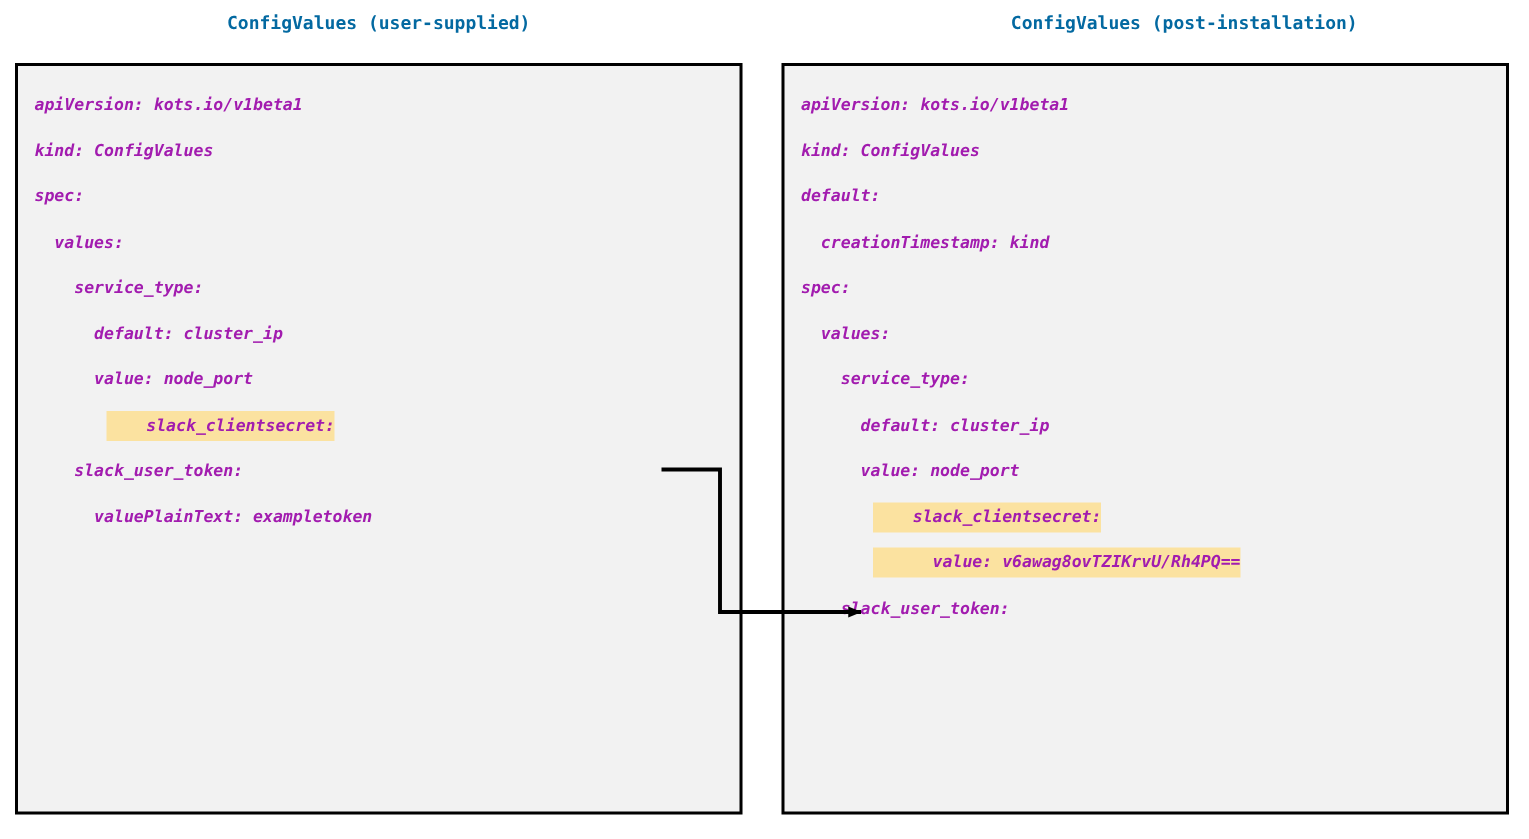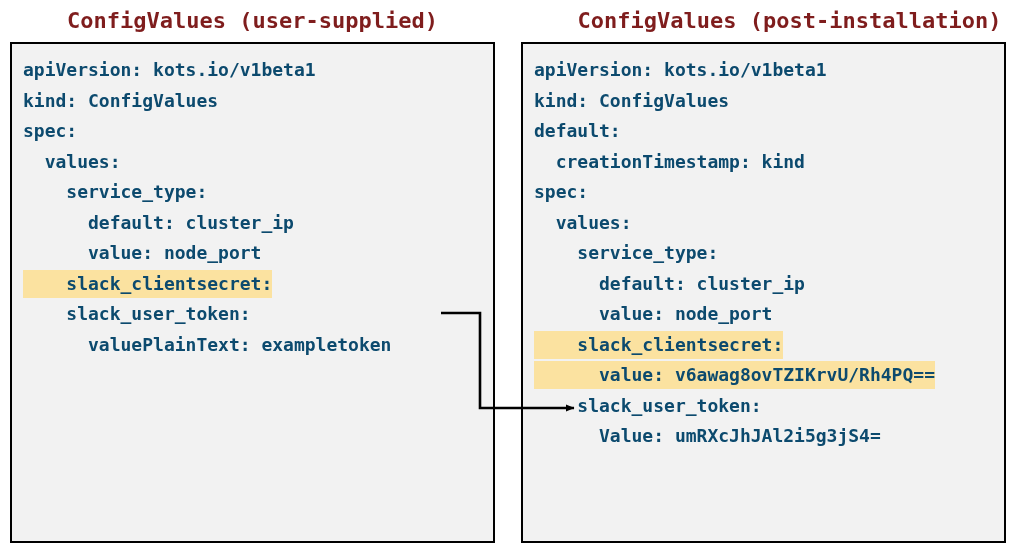--- a/index.html
+++ b/index.html
@@ -12,23 +12,23 @@
     height: 559px;
     position: relative;
     overflow: hidden;
     font-family: "DejaVu Sans Mono", "Liberation Mono", monospace;
   }
 
   .panel-title {
     position: absolute;
     top: 8px;
     font-family: "DejaVu Sans Mono", "Liberation Mono", monospace;
-    font-size: 22px;
+    font-size: 12px;
     font-weight: bold;
-    color: #7f1d1d;
+    color: #0369a1;
     letter-spacing: 0px;
     white-space: nowrap;
     text-align: center;
   }
   #title-left  { left: 10px;  width: 485px; }
   #title-right { left: 547px; width: 485px; }
 
   .panel {
     position: absolute;
     top: 42px;
@@ -45,32 +45,34 @@
     position: absolute;
     top: 11px;
     left: 11px;
     right: 4px;
   }
 
   .code-line {
     height: 30.5px;
     line-height: 30.5px;
     font-family: "DejaVu Sans Mono", "Liberation Mono", monospace;
-    font-size: 18px;
+    font-size: 11px;
     font-weight: bold;
-    color: #0c4a6e;
+    color: #a21caf;
     white-space: pre;
+    font-style: italic;
   }
   .code-line > span.seg {
     display: inline;
     padding: 3px 0 4px 0;
   }
   .code-line.hl > span.seg {
     background: #FBE2A0;
     box-shadow: 0 0 0 0 #FBE2A0;
+    margin-left: 48px;
   }
 
   
   #connector {
     position: absolute;
     left: 0;
     top: 0;
     width: 1019px;
     height: 559px;
     pointer-events: none;
@@ -105,21 +107,20 @@
       <div class="code-line"><span class="seg">default:</span></div>
       <div class="code-line"><span class="seg">  creationTimestamp: kind</span></div>
       <div class="code-line"><span class="seg">spec:</span></div>
       <div class="code-line"><span class="seg">  values:</span></div>
       <div class="code-line"><span class="seg">    service_type:</span></div>
       <div class="code-line"><span class="seg">      default: cluster_ip</span></div>
       <div class="code-line"><span class="seg">      value: node_port</span></div>
       <div class="code-line hl"><span class="seg">    slack_clientsecret:</span></div>
       <div class="code-line hl"><span class="seg">      value: v6awag8ovTZIKrvU/Rh4PQ==</span></div>
       <div class="code-line"><span class="seg">    slack_user_token:</span></div>
-      <div class="code-line"><span class="seg">      Value: umRXcJhJAl2i5g3jS4=</span></div>
     </div>
 </div>
 
 <svg id="connector" viewBox="0 0 1019 559">
   <defs>
     <marker id="arrowhead" markerWidth="9" markerHeight="8" refX="8.5" refY="4" orient="auto" markerUnits="userSpaceOnUse">
       <path d="M0,0.4 L9,4 L0,7.6 Z" fill="#000000"></path>
     </marker>
   </defs>
   <polyline points="441,313 480,313 480,408 574,408" fill="none" stroke="#000000" stroke-width="2.6" marker-end="url(#arrowhead)"></polyline>

